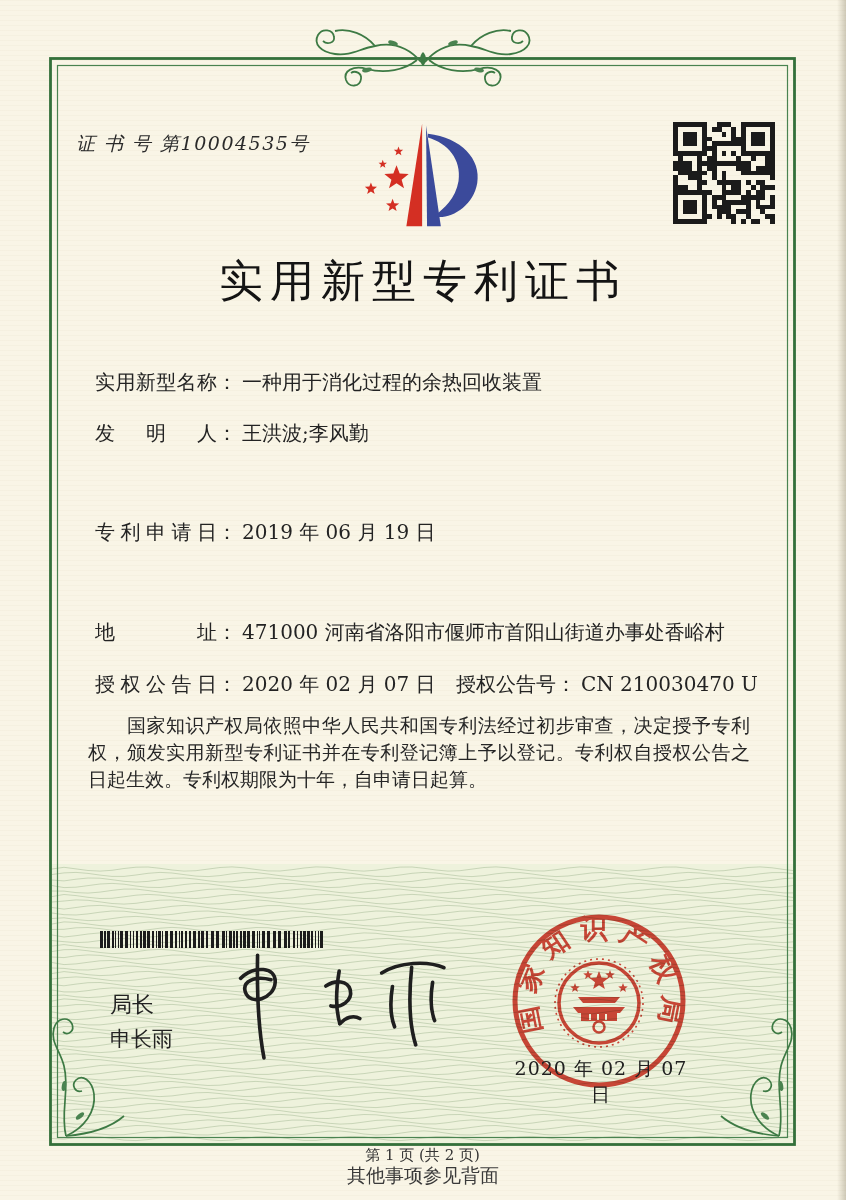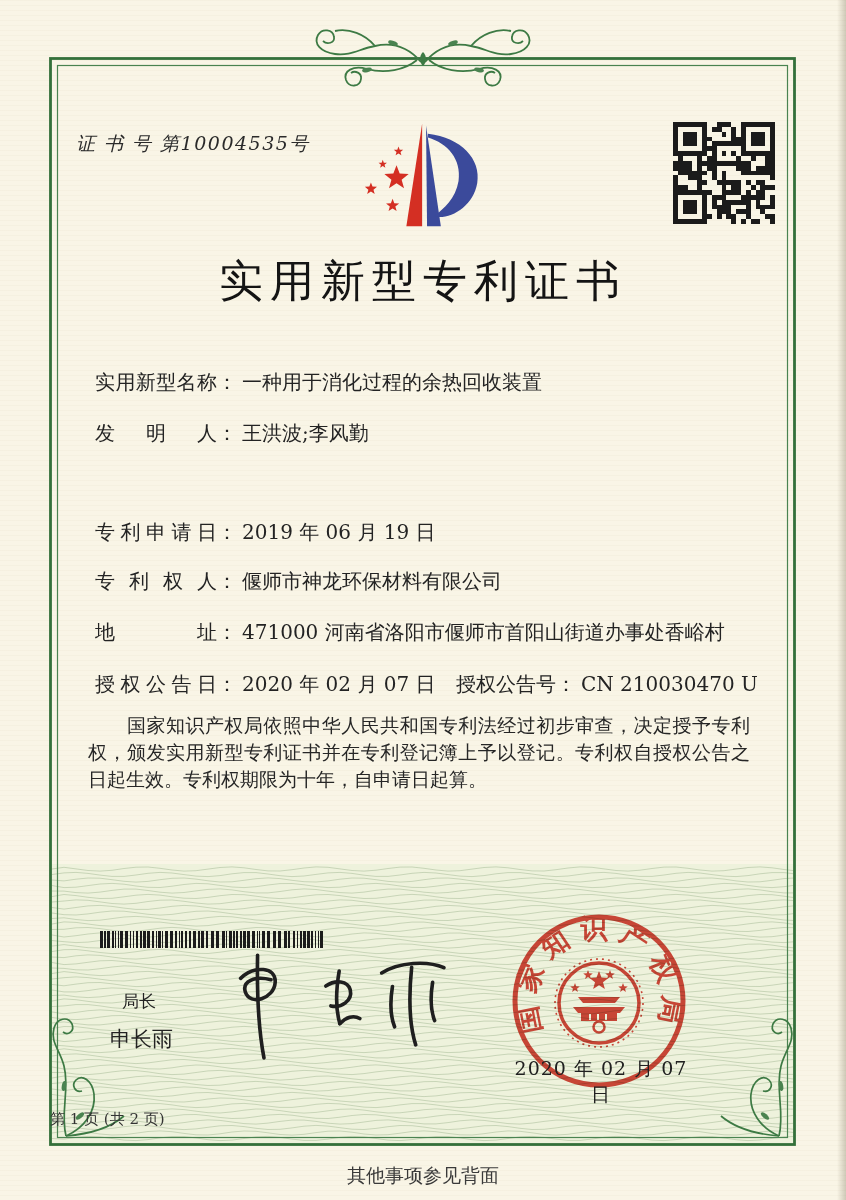--- a/index.html
+++ b/index.html
@@ -21,27 +21,27 @@
   .title{position:absolute;left:0;top:252px;width:846px;margin:0;text-align:center;
     font-size:44px;font-weight:400;letter-spacing:7px;color:#141414;}
   .row{position:absolute;left:95px;font-size:20px;white-space:nowrap;color:#232323;}
   .lbl{display:inline-block;width:122px;text-align:justify;text-align-last:justify;}
   .colon{display:inline-block;}
   .val{margin-left:5px;margin-top:26px;}
   .grant-lbl{margin-left:14px;}
   .para{position:absolute;left:88px;width:662px;font-size:19px;line-height:27px;
     text-indent:2.05em;text-align:justify;color:#262626;}
   .barcode{position:absolute;left:100px;top:931px;width:228px;height:17px;}
-  .officer-title{position:absolute;left:122px;top:990px;font-size:17px;color:#222;font-family:Liberation Serif, serif;}
+  .officer-title{position:absolute;left:110px;top:990px;font-size:22px;color:#222;font-family:Liberation Serif, serif;}
   .officer-name{position:absolute;left:110px;top:1025px;font-size:21px;color:#222;}
   .signature{position:absolute;left:222px;top:944px;width:252px;height:122px;}
   .seal{position:absolute;left:489px;top:891px;width:220px;height:220px;mix-blend-mode:multiply;opacity:.93;}
   .seal-date{position:absolute;left:512px;top:1056px;width:178px;text-align:center;
     font-size:19px;letter-spacing:1px;color:#202020;}
-  .page-num{position:absolute;left:50px;top:1110px;width:745px;text-align:left;font-size:15px;color:#333;}
+  .page-num{position:absolute;left:50px;top:1146px;width:745px;text-align:center;font-size:15px;color:#333;}
   .back-note{position:absolute;left:0;top:1163px;width:846px;text-align:center;font-size:19px;color:#3a3a3a;}
 </style>
 </head>
 <body>
 
 <div class="paper">
 
   <svg class="band" id="bandSvg" viewBox="0 0 741 279" preserveAspectRatio="none">
     <rect x="0" y="0" width="741" height="279" fill="#eef2dc"></rect>
   <path d="M0 5.0 L12 3.3 L24 4.9 L36 6.5 L48 7.1 L60 6.3 L72 4.5 L84 3.2 L96 3.0 L108 4.3 L120 6.0 L132 7.1 L144 6.7 L156 5.1 L168 3.5 L180 2.9 L192 3.8 L204 5.5 L216 6.9 L228 7.0 L240 5.7 L252 4.0 L264 2.9 L276 3.3 L288 4.9 L300 6.5 L312 7.1 L324 6.2 L336 4.5 L348 3.1 L360 3.0 L372 4.3 L384 6.0 L396 7.1 L408 6.7 L420 5.1 L432 3.5 L444 2.9 L456 3.8 L468 5.5 L480 6.9 L492 7.0 L504 5.7 L516 4.0 L528 2.9 L540 3.3 L552 4.9 L564 6.5 L576 7.1 L588 6.2 L600 4.5 L612 3.1 L624 3.0 L636 4.3 L648 6.0 L660 7.1 L672 6.7 L684 5.1 L696 3.5 L708 2.9 L720 3.8 L732 5.5 L744 6.9" fill="none" stroke="#7d9b6e" stroke-opacity="0.38" stroke-width="0.9"></path>
@@ -422,23 +422,20 @@
 
   <div class="row" style="top:369px">
     <span class="lbl">实用新型名称</span><span class="colon">：</span><span class="val">一种用于消化过程的余热回收装置</span>
   </div>
   <div class="row" style="top:420px">
     <span class="lbl">发明人</span><span class="colon">：</span><span class="val">王洪波;李风勤</span>
   </div>
   <div class="row" style="top:519px">
     <span class="lbl">专利申请日</span><span class="colon">：</span><span class="val">2019 年 06 月 19 日</span>
   </div>
-  <div class="row" style="top:568px">
-    <span class="lbl">专利权人</span><span class="colon">：</span><span class="val">偃师市神龙环保材料有限公司</span>
-  </div>
   <div class="row" style="top:619px">
     <span class="lbl">地址</span><span class="colon">：</span><span class="val">471000  河南省洛阳市偃师市首阳山街道办事处香峪村</span>
   </div>
   <div class="row" style="top:671px">
     <span class="lbl">授权公告日</span><span class="colon">：</span><span class="val">2020 年 02 月 07 日</span>
     <span class="grant-lbl">授权公告号</span><span class="colon">：</span><span class="val">CN 210030470 U</span>
   </div>
 
   <div class="para" style="top:712px">国家知识产权局依照中华人民共和国专利法经过初步审查，决定授予专利权，颁发实用新型专利证书并在专利登记簿上予以登记。专利权自授权公告之日起生效。专利权期限为十年，自申请日起算。</div>
 

